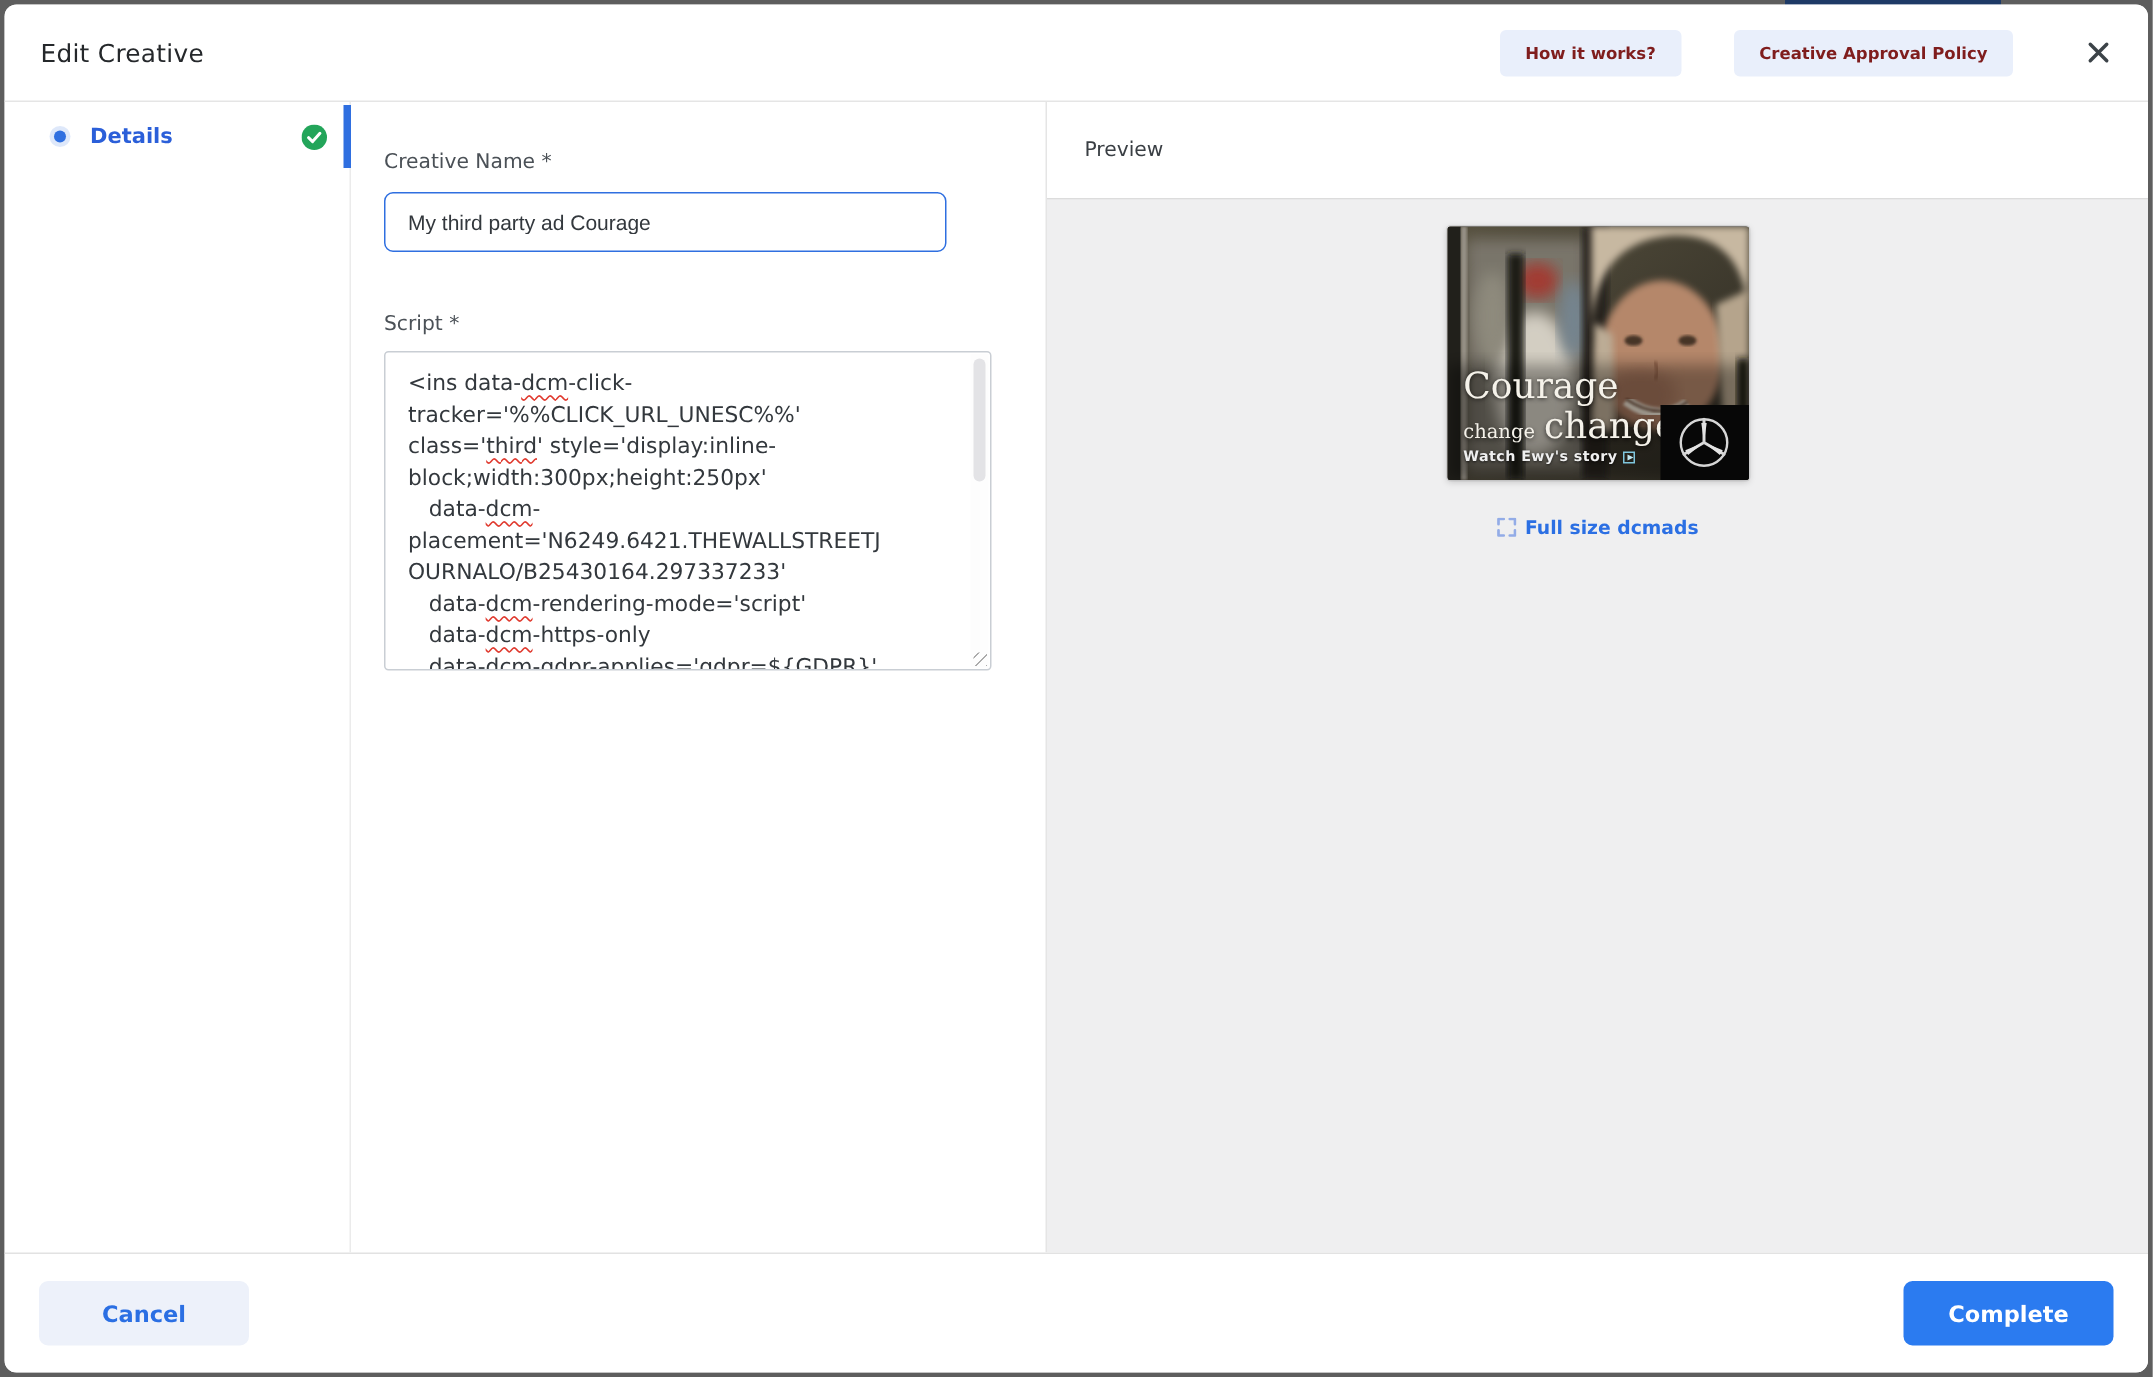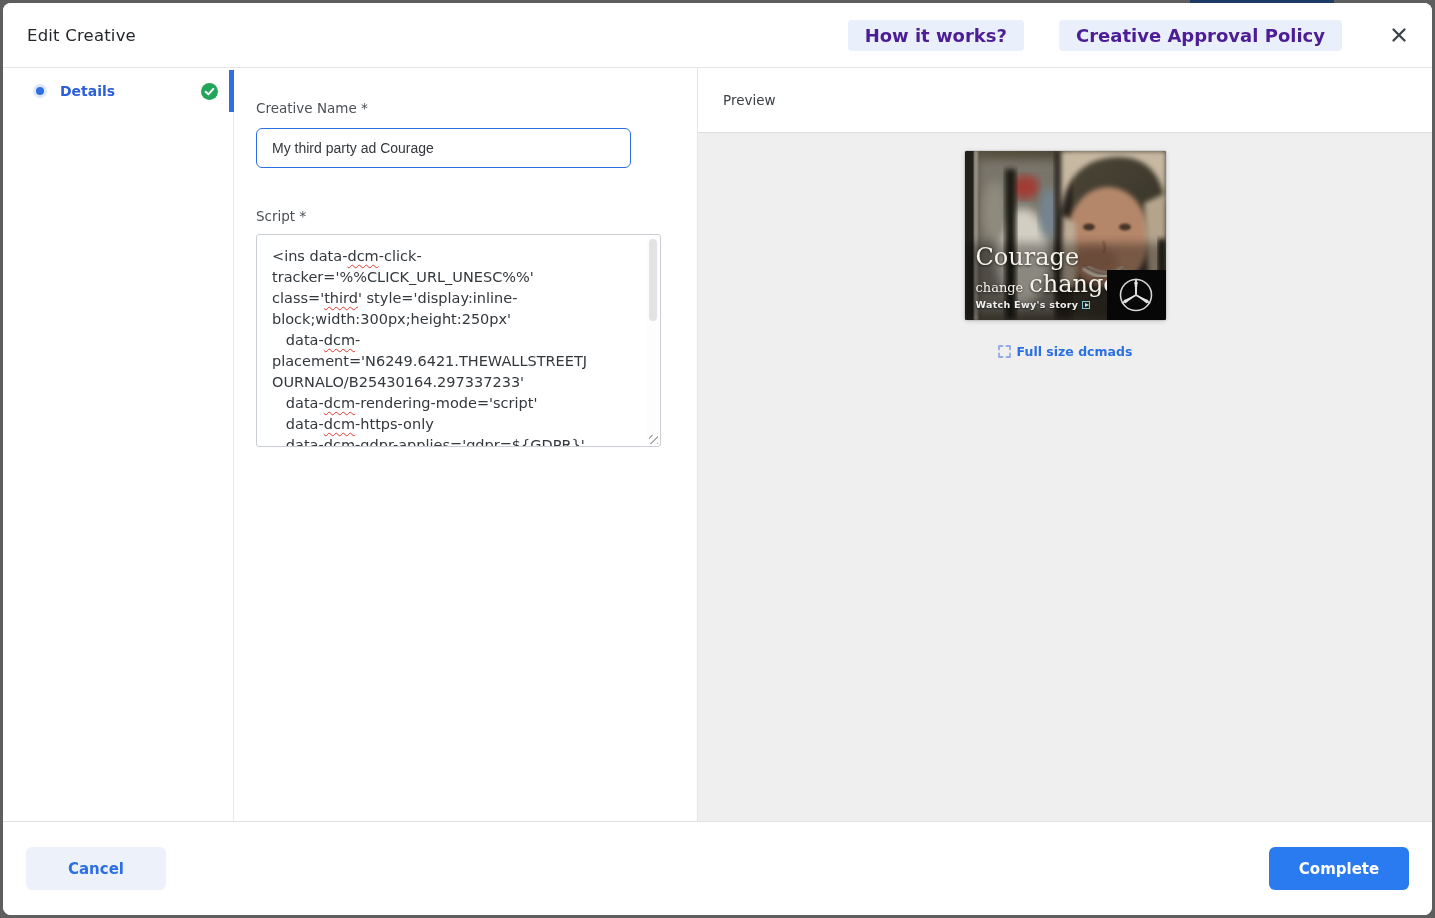--- a/index.html
+++ b/index.html
@@ -9,22 +9,22 @@
 
   .modal { position:absolute; left:3px; top:3px; width:1429px; height:912px; background:#fff;
            border-radius:8px; overflow:hidden; display:flex; flex-direction:column; }
 
   
   .hdr { height:65px; flex:none; display:flex; align-items:center; padding:0 24px;
          border-bottom:1px solid #e5e5e5; background:#fff;gap:20px; }
   .hdr-title { font-size:16.5px; color:#25282b; letter-spacing:.2px; }
   .hdr-spacer { flex:1; }
   .hdr-btn { display:inline-flex; align-items:center; justify-content:center; height:31px;
-             padding:0 17px; border:none; border-radius:4px; background:#e9effb; color:#4c1d95;
-             font-family:inherit; font-size:18px; font-weight:bold; cursor:pointer; margin-left:15px; }
+             padding:0 17px; border:none; border-radius:4px; background:#e9effb; color:#7f1d1d;
+             font-family:inherit; font-size:11px; font-weight:bold; cursor:pointer; margin-left:15px; }
   .close-x { margin-left:28px; width:18px; height:18px; cursor:pointer; display:flex;
              align-items:center; justify-content:center; }
 
   
   .content { flex:1; display:flex; min-height:0; }
 
   .sidebar { width:231px; flex:none; border-right:1px solid #ebebeb; background:#fff; padding-top:2px; }
   .side-item { position:relative; height:42px; display:flex; align-items:center; padding-left:33px; cursor:pointer; }
   .side-item::after { content:""; position:absolute; right:-1px; top:0; bottom:0; width:5px; background:#2f6fe0; }
   .bullet { width:8px; height:8px; border-radius:50%; background:#2f6fe0;
@@ -73,21 +73,21 @@
              justify-content:center; }
   .ad-play::after { content:""; border-left:4px solid #bfe7f2; border-top:2.5px solid transparent;
                     border-bottom:2.5px solid transparent; margin-left:1px; }
   .ad-brand { position:absolute; right:0; bottom:0; width:59px; height:50px; background:#070707;
               display:flex; align-items:center; justify-content:center; }
 
   .fullsize { margin-top:24px; display:flex; align-items:center; gap:6px; cursor:pointer; }
   .fullsize-label { font-size:12.5px; font-weight:bold; color:#2b6fe3; }
 
   
-  .ftr { height:94px; flex:none; border-top:1px solid #e2e2e2; background:#fff;
+  .ftr { height:80px; flex:none; border-top:1px solid #e2e2e2; background:#fff;
          display:flex; align-items:center; padding:0 23px; }
   .btn { height:43px; width:140px; border:none; border-radius:6px; font-family:inherit;
          font-size:15px; font-weight:bold; cursor:pointer; }
   .btn-cancel { background:#edf1fa; color:#2b6fe3; }
   .btn-complete { margin-left:auto; background:#2b7bf0; color:#fff; }
 </style>
 </head>
 <body>
 
 <div class="canvas">

